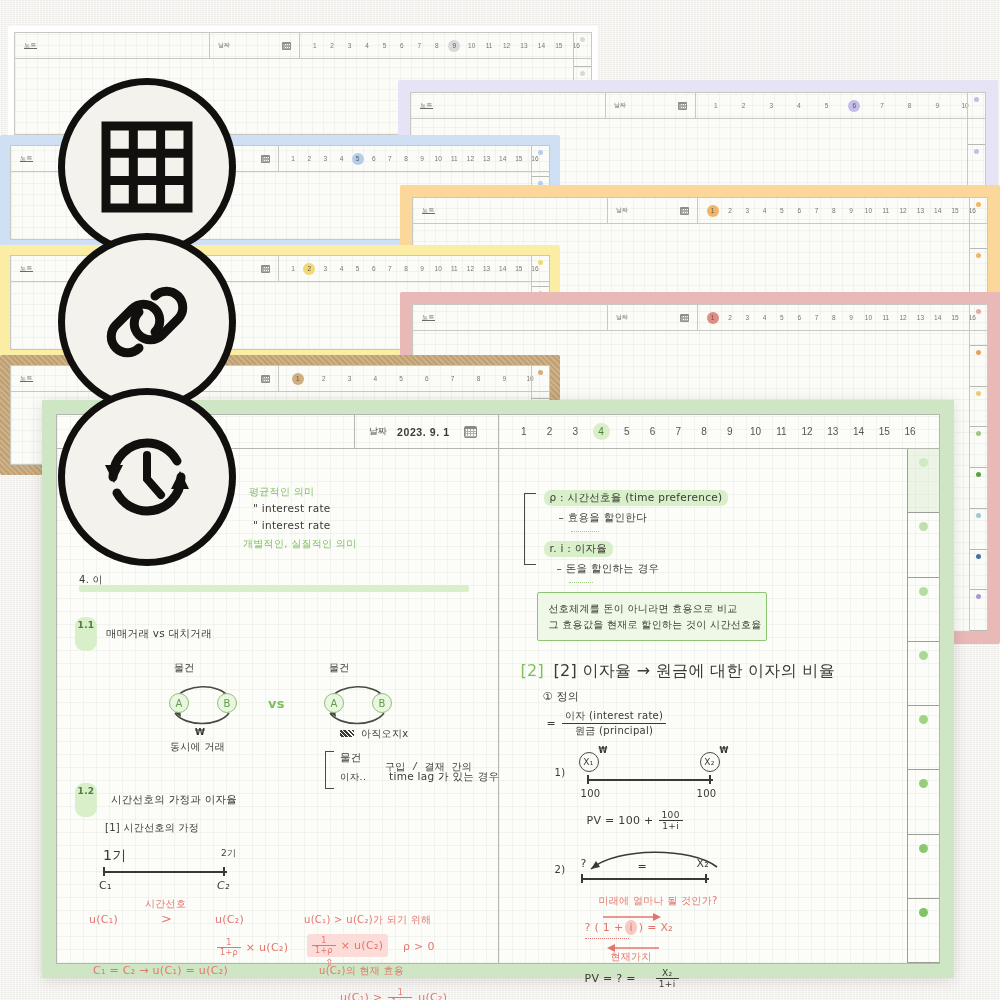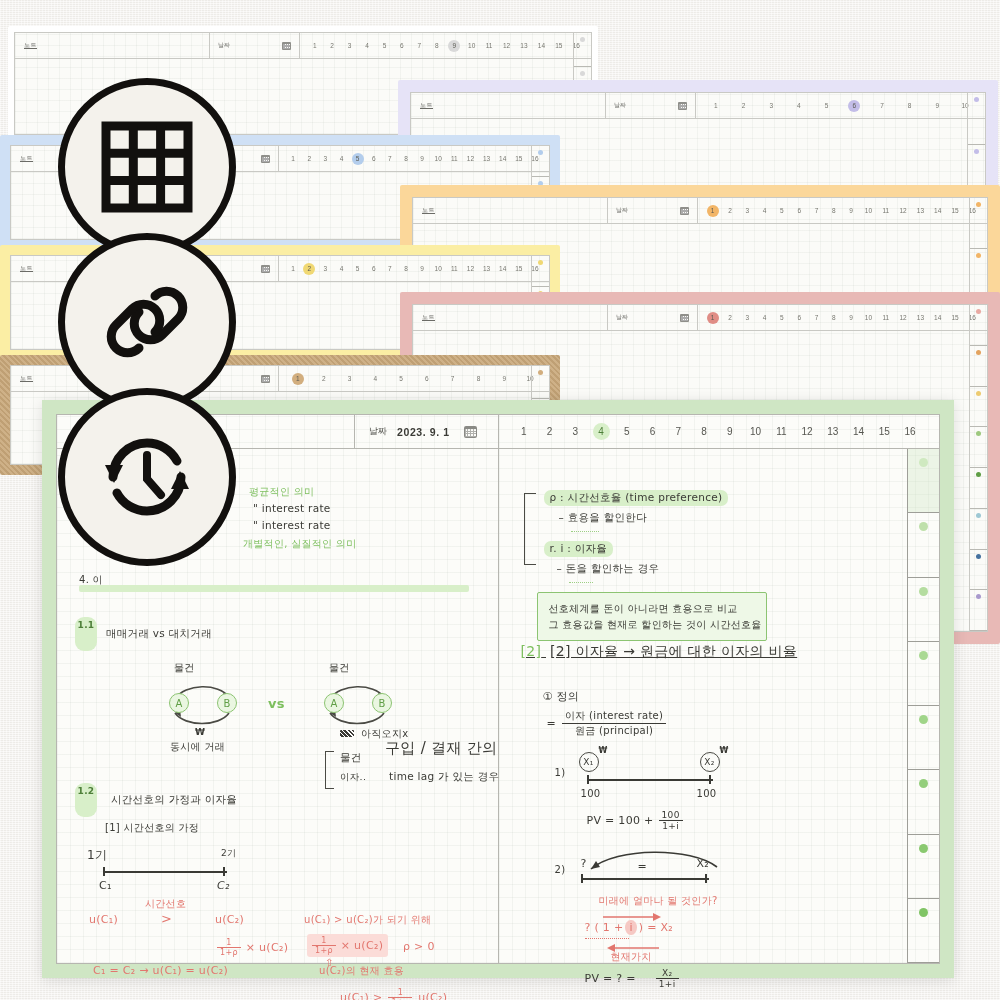--- a/index.html
+++ b/index.html
@@ -581,32 +581,32 @@
           <path d="M62 36 C 52 50, 18 50, 8 36" stroke="#4a4a44" stroke-width="1.6" fill="none"></path>
           <path d="M8 36 l 6 4 l -1 -8 z" fill="#4a4a44"></path>
         </svg>
         <span class="node abs hw" style="left:267px; top:244px;">A</span>
         <span class="node abs hw" style="left:315px; top:244px;">B</span>
         <div class="abs" style="left:283px; top:281px; width:14px; height:7px; background:#3a3a35; border-radius:1px; background-image:repeating-linear-gradient(45deg,#fff 0 1px, #3a3a35 1px 3px);"></div>
         <div class="abs hw" style="left:304px; top:278px; font-size:10px;">아직오지x</div>
 
         <div class="abs" style="left:268px; top:302px; width:9px; height:38px; border-left:1.4px solid #4a4a44; border-top:1.4px solid #4a4a44; border-bottom:1.4px solid #4a4a44;"></div>
         <div class="abs hw" style="left:283px; top:302px; font-size:10.5px;">물건</div>
-        <div class="abs hw" style="left:328px; top:290px; font-size:15px;">구입 / 결재 간의</div>
+        <div class="abs hw" style="left:328px; top:311px; font-size:10px;font-family:Liberation Mono, monospace;">구입 / 결재 간의</div>
         <div class="abs hw" style="left:283px; top:322px; font-size:9.5px;">이자..</div>
         <div class="abs hw" style="left:332px; top:321px; font-size:10.5px;">time lag 가 있는 경우</div>
 
         <div class="abs" style="left:18px; top:334px; display:flex; align-items:center; gap:14px;">
           <span class="badge hw" style="width:22px; border-radius:9px;">1.2</span>
           <span class="hw" style="font-size:10.5px;">시간선호의 가정과 이자율</span>
         </div>
 
         <div class="abs hw" style="left:48px; top:372px; font-size:10px;">[1] 시간선호의 가정</div>
 
-        <div class="abs hw" style="left:30px; top:398px; font-size:12px;">1기</div>
+        <div class="abs hw" style="left:46px; top:398px; font-size:14px;">1기</div>
         <div class="abs hw" style="left:164px; top:398px; font-size:9px;">2기</div>
         <div class="abs" style="left:46px; top:418px; width:122px; height:9px; border-left:2px solid #3a3a35; border-right:2px solid #3a3a35;">
           <div style="position:absolute; left:0; top:4px; width:122px; height:1.6px; background:#3a3a35;"></div>
         </div>
         <div class="abs hw" style="left:42px; top:430px; font-size:11px;">C₁</div>
         <div class="abs hw" style="left:160px; top:430px; font-size:11px;font-style:italic;">C₂</div>
         <div class="abs hw red" style="left:88px; top:448px; font-size:10px;">시간선호</div>
 
         <div class="abs hw red" style="left:32px; top:464px; font-size:11px;">u(C₁)</div>
         <div class="abs hw red" style="left:104px; top:462px; font-size:13px;">&gt;</div>
@@ -654,21 +654,21 @@
 
         <div class="abs hl-grn hw" style="left:45px; top:92px; font-size:10.5px;">r. i : 이자율</div>
         <div class="abs hw" style="left:58px; top:113px; font-size:10.5px;">– 돈을 할인하는 경우</div>
         <div class="abs" style="left:70px; top:131px; width:24px; height:3px; border-bottom:1.6px dotted #9dcf84;"></div>
 
         <div class="abs box-grn hw" style="left:38px; top:143px; width:230px;">
           <div>선호체계를 돈이 아니라면 효용으로 비교</div>
           <div>그 효용값을 현재로 할인하는 것이 시간선호율</div>
         </div>
 
-        <div class="abs hw" style="left:22px; top:194px; font-size:14px;text-decoration:underline;">
+        <div class="abs hw" style="left:22px; top:212px; font-size:16px;">
           <span class="grn">[2]</span>
           <span style="margin-left:4px;">[2]  이자율 → 원금에 대한 이자의 비율</span>
         </div>
 
         <div class="abs hw" style="left:44px; top:240px; font-size:11px;">① 정의</div>
 
         <div class="abs" style="left:48px; top:260px; display:flex; align-items:center; gap:6px;">
           <span class="hw" style="font-size:11px;">=</span>
           <span class="frac hw" style="font-size:10px;">
             <span class="num">이자 (interest rate)</span>

